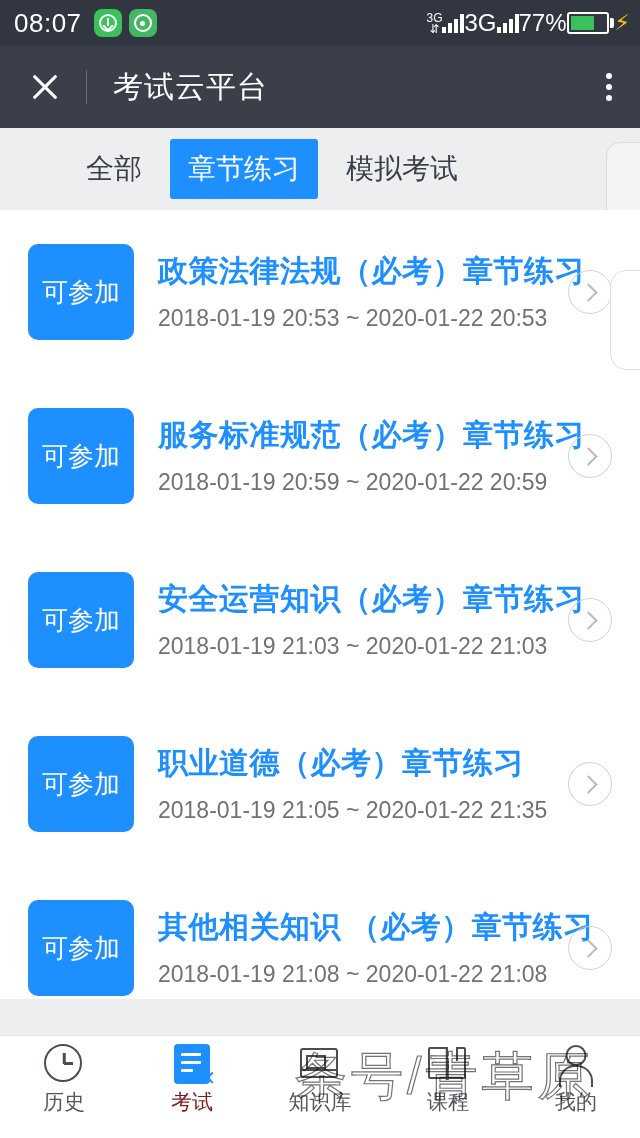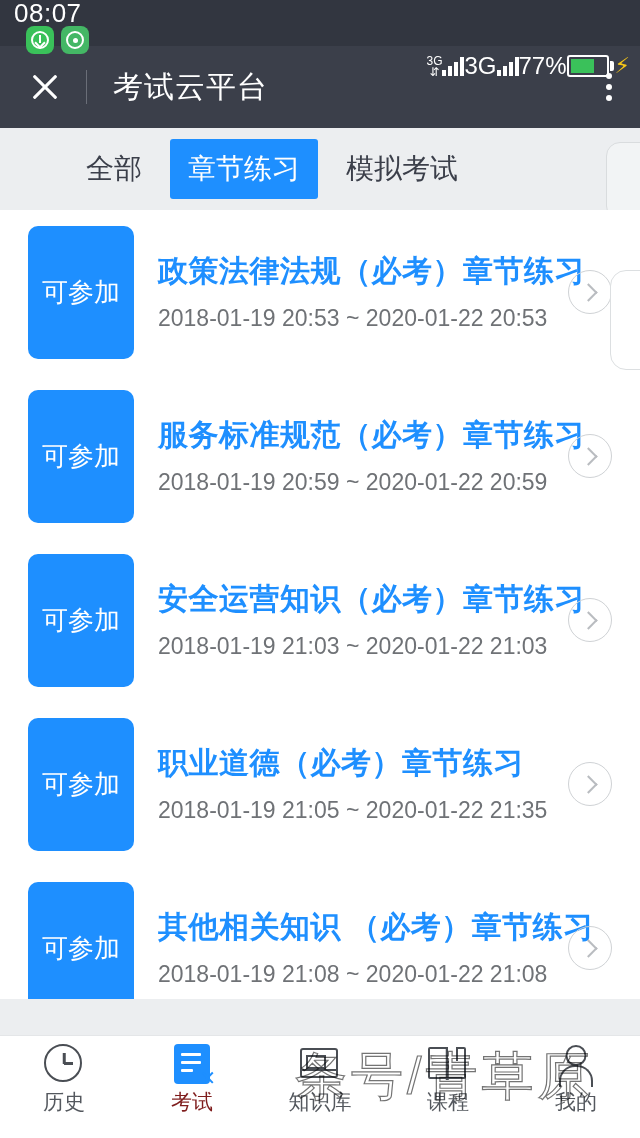--- a/index.html
+++ b/index.html
@@ -7,23 +7,22 @@
     width: 640px; height: 1138px;
     font-family: "Liberation Sans", "DejaVu Sans", sans-serif;
     background: #ffffff;
     overflow: hidden;
   }
   .phone { position: relative; width: 640px; height: 1138px; background: #fff; }
 
   
   .statusbar {
     height: 46px; background: #323640; color: #fff;
-    display: flex; align-items: flex-start; padding: 0 10px 0 14px;
+    display: flex; align-items: center; padding: 0 10px 0 14px;
     position: relative;
-    flex-direction: column;
   }
   .sb-time { font-size: 26px; letter-spacing: .5px; line-height: 1; }
   .sb-left-icons { display: flex; align-items: center; gap: 7px; margin-left: 12px; }
   .sb-badge {
     width: 28px; height: 28px; border-radius: 8px; background: #3ac15a;
     display: flex; align-items: center; justify-content: center;
     position: relative;
   }
   .sb-badge.alt { background: #44b765; }
   .dl-arrow {
@@ -101,21 +100,21 @@
     background: #f2f4f5; border: 1px solid #d9dcde; border-radius: 14px;
   }
 
   
   .list { background: #fff; height: 789px; position: relative; overflow: hidden; }
   .row {
     height: 164px; display: flex; align-items: center; padding: 0 0 0 28px;
     position: relative;
   }
   .badge {
-    width: 106px; height: 133px; background: #1e8fff; border-radius: 10px;
+    width: 106px; height: 96px; background: #1e8fff; border-radius: 10px;
     color: #fff; font-size: 26px; display: flex; align-items: center;
     justify-content: center; flex: none;
   }
   .row-main { flex: 1; margin-left: 24px; min-width: 0; }
   .row-title {
     font-size: 30px; color: #1e8fff; font-weight: 700; letter-spacing: .5px;
     white-space: nowrap; line-height: 1.25;
   }
   .row-date {
     font-size: 23px; color: #6f7276; margin-top: 16px; white-space: nowrap;

